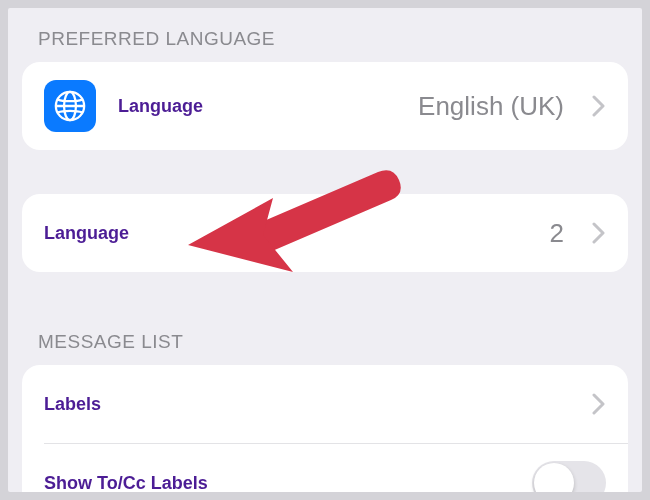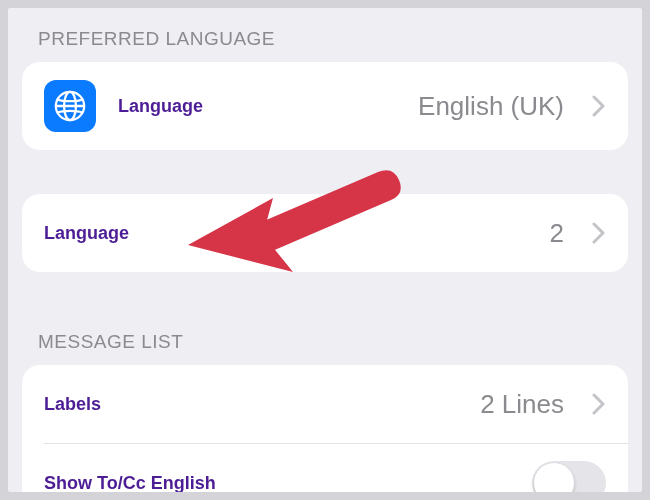--- a/index.html
+++ b/index.html
@@ -147,29 +147,28 @@
         </svg>
       </div>
     </div>
   </div>
 
   <div class="section-header" style="padding-top:59px;">MESSAGE LIST</div>
 
   <div class="group">
     <div class="row">
       <div class="row-label">Labels</div>
-      <div class="row-value">2 Lines</div>
       <div class="chevron">
         <svg viewBox="0 0 14 24" fill="none" stroke="#c4c4c8" stroke-width="3" stroke-linecap="round" stroke-linejoin="round">
           <polyline points="2,3 11,12 2,21"></polyline>
         </svg>
       </div>
     </div>
     <div class="row">
-      <div class="row-label">Show To/Cc English</div>
+      <div class="row-label">Show To/Cc Labels</div>
       <div class="toggle">
         <div class="knob"></div>
       </div>
     </div>
   </div>
 
   <div class="arrow-overlay">
     <svg viewBox="0 0 230 120">
       <defs></defs>
       <g fill="#d63447">

